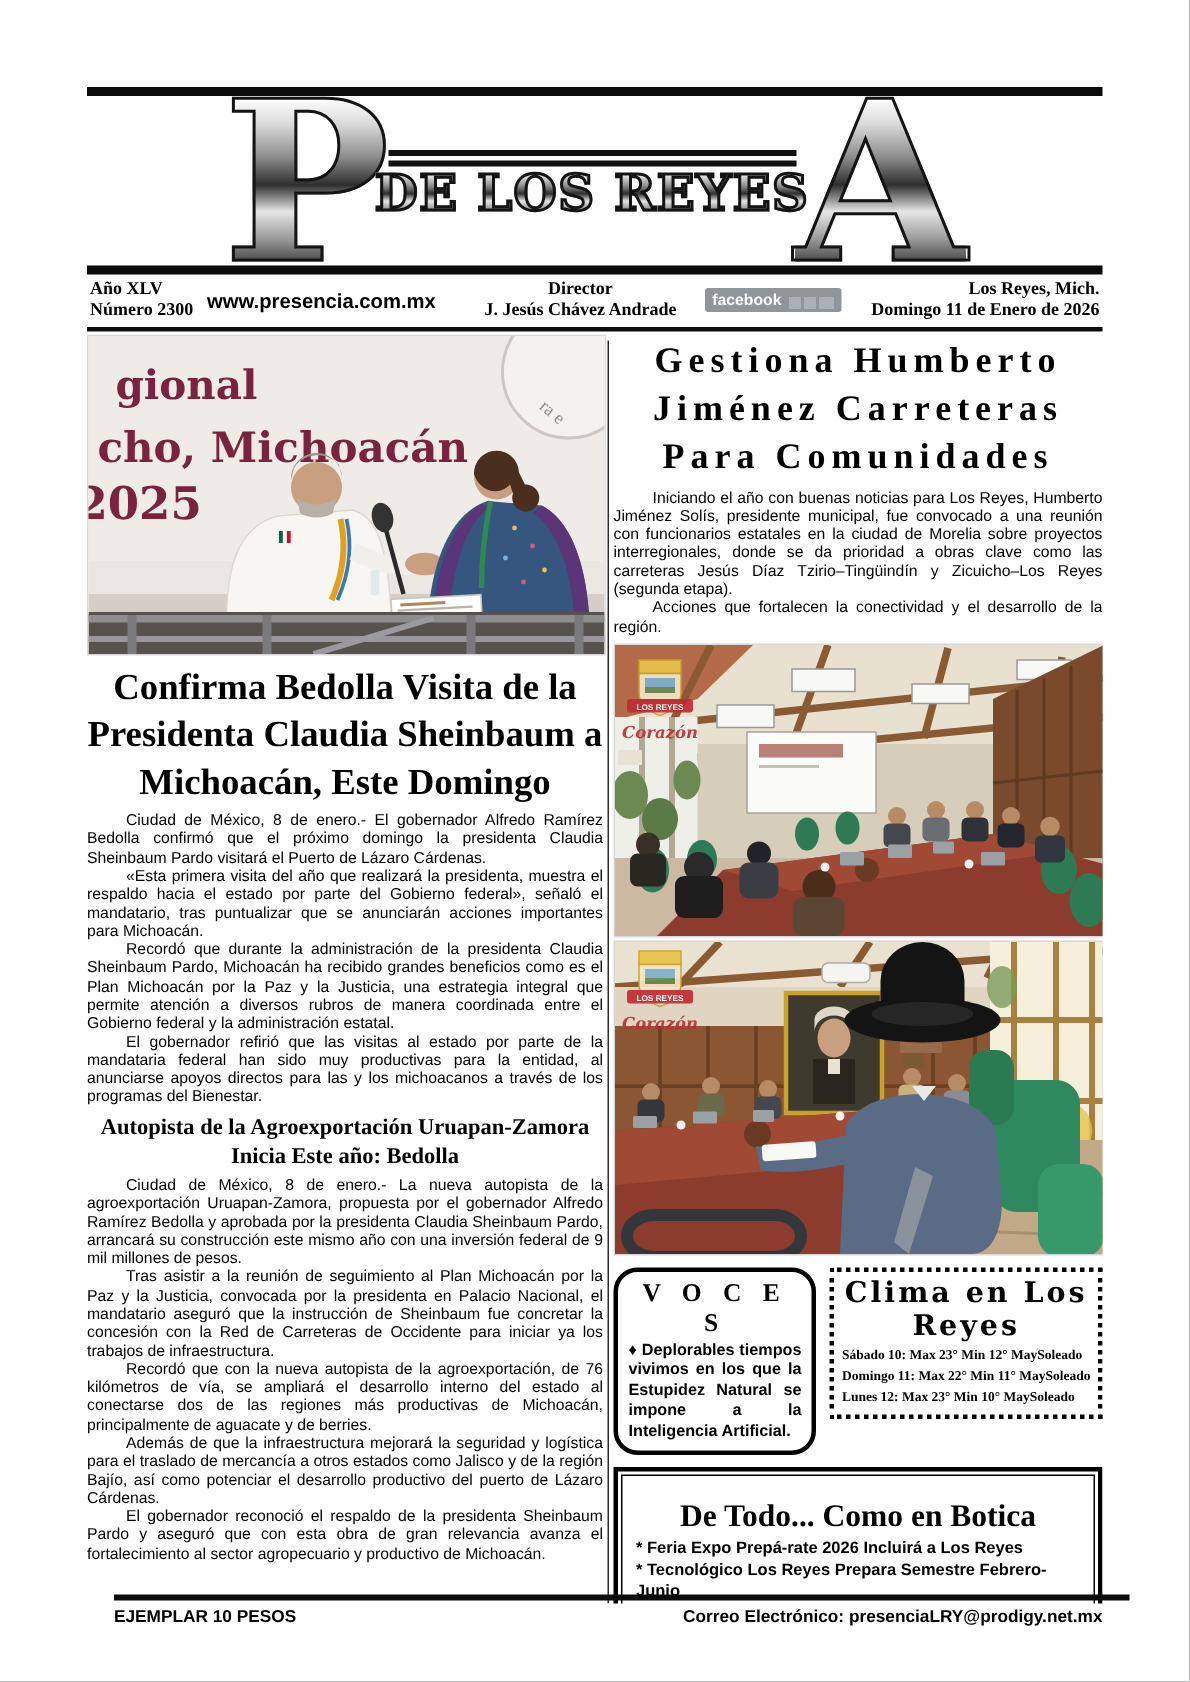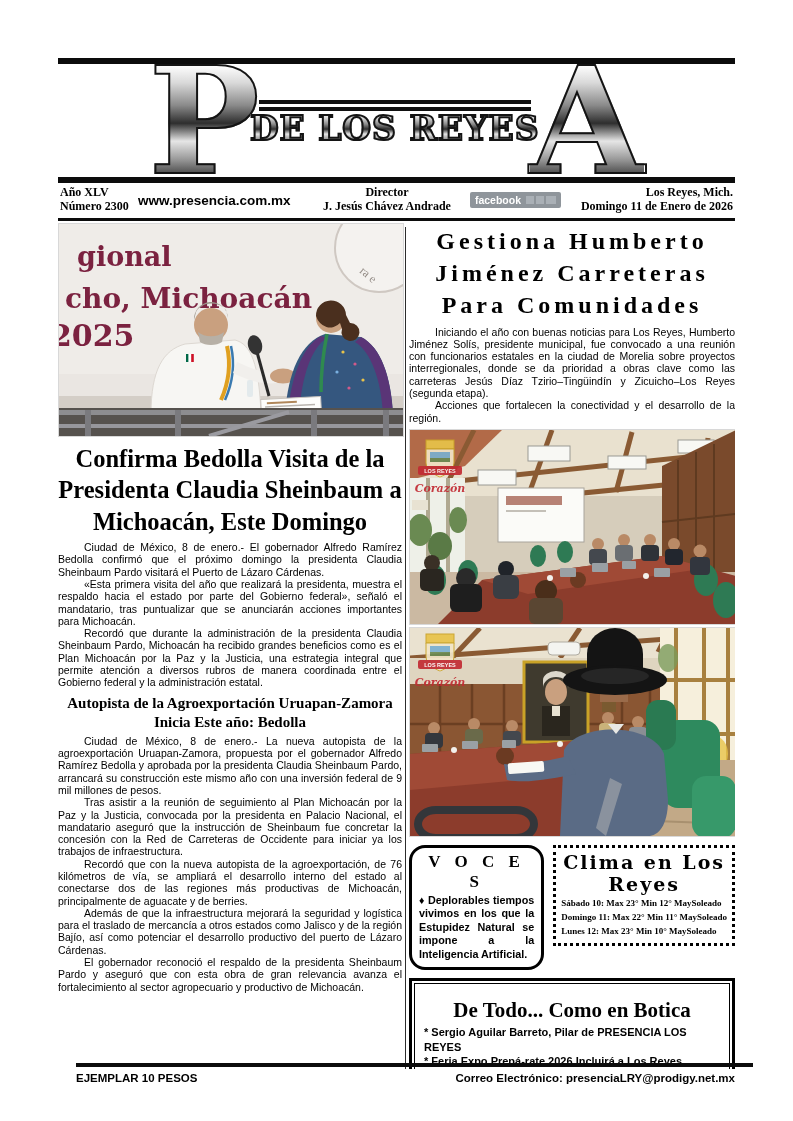--- a/index.html
+++ b/index.html
@@ -20,21 +20,21 @@
   .logo-big{font-size:148px;line-height:.76;}
   .logo-mid{display:flex;flex-direction:column;align-items:center;margin:0 -10px;z-index:2;}
   .logo-main{font-size:66px;line-height:.92;letter-spacing:1px;}
   .logo-rules{width:94%;border-top:4px solid #111;border-bottom:4px solid #111;height:3px;margin:1px 0 2px 0;}
   .logo-sub{font-size:33px;line-height:.95;letter-spacing:1px;}
   .info-row{display:flex;align-items:center;border-bottom:3px solid #0c0c0c;padding:3px 2px 4px 2px;
             font-weight:bold;font-size:12px;line-height:1.15;}
   .info-edition{width:78px;}
   .info-site{font-family:"Liberation Sans",sans-serif;font-size:13.5px;width:172px;}
   .info-director{flex:1;text-align:center;}
-  .fb-badge{display:inline-flex;align-items:center;background:#8f959b;border-radius:2px;padding:2px 5px;margin:0 14px 0 6px;}
+  .fb-badge{display:inline-flex;align-items:flex-end;background:#8f959b;border-radius:2px;padding:2px 5px;margin:0 14px 0 6px;}
   .fb-word{color:#fff;font-family:"Liberation Sans",sans-serif;font-size:10.5px;font-weight:bold;}
   .fb-icons{display:inline-block;margin-left:5px;width:30px;height:8px;
             background:linear-gradient(90deg,#aab0b6 0 8px,#8f959b 8px 10px,#aab0b6 10px 18px,#8f959b 18px 20px,#aab0b6 20px 28px);}
   .info-place{width:158px;text-align:right;}
 
   
   .content{display:flex;margin-top:2px;height:846px;overflow:hidden;}
   .col-left{width:344px;}
   .col-divider{width:1px;background:#2c2c2c;margin:4px 3px 0 3px;}
   .col-right{flex:1;min-width:0;}
@@ -177,20 +177,21 @@
             <rect x="324" y="186" width="6" height="26" fill="#7a7a7e"></rect>
             <line x1="150" y1="212" x2="230" y2="188" stroke="#9a9aa0" stroke-width="4"></line>
           </g>
         </svg>
 
         <h1 class="headline h-left1">Confirma Bedolla Visita de la Presidenta Claudia Sheinbaum a Michoacán, Este Domingo</h1>
         <div class="body-copy">
           <p>Ciudad de México, 8 de enero.- El gobernador Alfredo Ramírez Bedolla confirmó que el próximo domingo la presidenta Claudia Sheinbaum Pardo visitará el Puerto de Lázaro Cárdenas.</p>
           <p>«Esta primera visita del año que realizará la presidenta, muestra el respaldo hacia el estado por parte del Gobierno federal», señaló el mandatario, tras puntualizar que se anunciarán acciones importantes para Michoacán.</p>
           <p>Recordó que durante la administración de la presidenta Claudia Sheinbaum Pardo, Michoacán ha recibido grandes beneficios como es el Plan Michoacán por la Paz y la Justicia, una estrategia integral que permite atención a diversos rubros de manera coordinada entre el Gobierno federal y la administración estatal.</p>
+          <p>El gobernador refirió que las visitas al estado por parte de la mandataria federal han sido muy productivas para la entidad, al anunciarse apoyos directos para las y los michoacanos a través de los programas del Bienestar.</p>
         </div>
 
         <h2 class="headline h-left2">Autopista de la Agroexportación Uruapan-Zamora Inicia Este año: Bedolla</h2>
         <div class="body-copy">
           <p>Ciudad de México, 8 de enero.- La nueva autopista de la agroexportación Uruapan-Zamora, propuesta por el gobernador Alfredo Ramírez Bedolla y aprobada por la presidenta Claudia Sheinbaum Pardo, arrancará su construcción este mismo año con una inversión federal de 9 mil millones de pesos.</p>
           <p>Tras asistir a la reunión de seguimiento al Plan Michoacán por la Paz y la Justicia, convocada por la presidenta en Palacio Nacional, el mandatario aseguró que la instrucción de Sheinbaum fue concretar la concesión con la Red de Carreteras de Occidente para iniciar ya los trabajos de infraestructura.</p>
           <p>Recordó que con la nueva autopista de la agroexportación, de 76 kilómetros de vía, se ampliará el desarrollo interno del estado al conectarse dos de las regiones más productivas de Michoacán, principalmente de aguacate y de berries.</p>
           <p>Además de que la infraestructura mejorará la seguridad y logística para el traslado de mercancía a otros estados como Jalisco y de la región Bajío, así como potenciar el desarrollo productivo del puerto de Lázaro Cárdenas.</p>
           <p>El gobernador reconoció el respaldo de la presidenta Sheinbaum Pardo y aseguró que con esta obra de gran relevancia avanza el fortalecimiento al sector agropecuario y productivo de Michoacán.</p>
         </div>
@@ -444,21 +445,20 @@
             <p class="clima-title">Clima en Los Reyes</p>
             <div class="clima-line">Sábado 10: Max 23° Min 12° MaySoleado</div>
             <div class="clima-line">Domingo 11: Max 22° Min 11° MaySoleado</div>
             <div class="clima-line">Lunes 12: Max 23° Min 10° MaySoleado</div>
           </div>
         </div>
 
         <div class="botica">
           <div class="botica-inner">
             <p class="botica-title">De Todo... Como en Botica</p>
-            <div class="botica-item">* Sergio Aguilar Barreto, Pilar de PRESENCIA LOS REYES</div>
             <div class="botica-item">* Feria Expo Prepá-rate 2026 Incluirá a Los Reyes</div>
             <div class="botica-item">* Tecnológico Los Reyes Prepara Semestre Febrero-Junio</div>
 
           </div>
         </div>
 
       </div>
     </div>
   </div>
 

